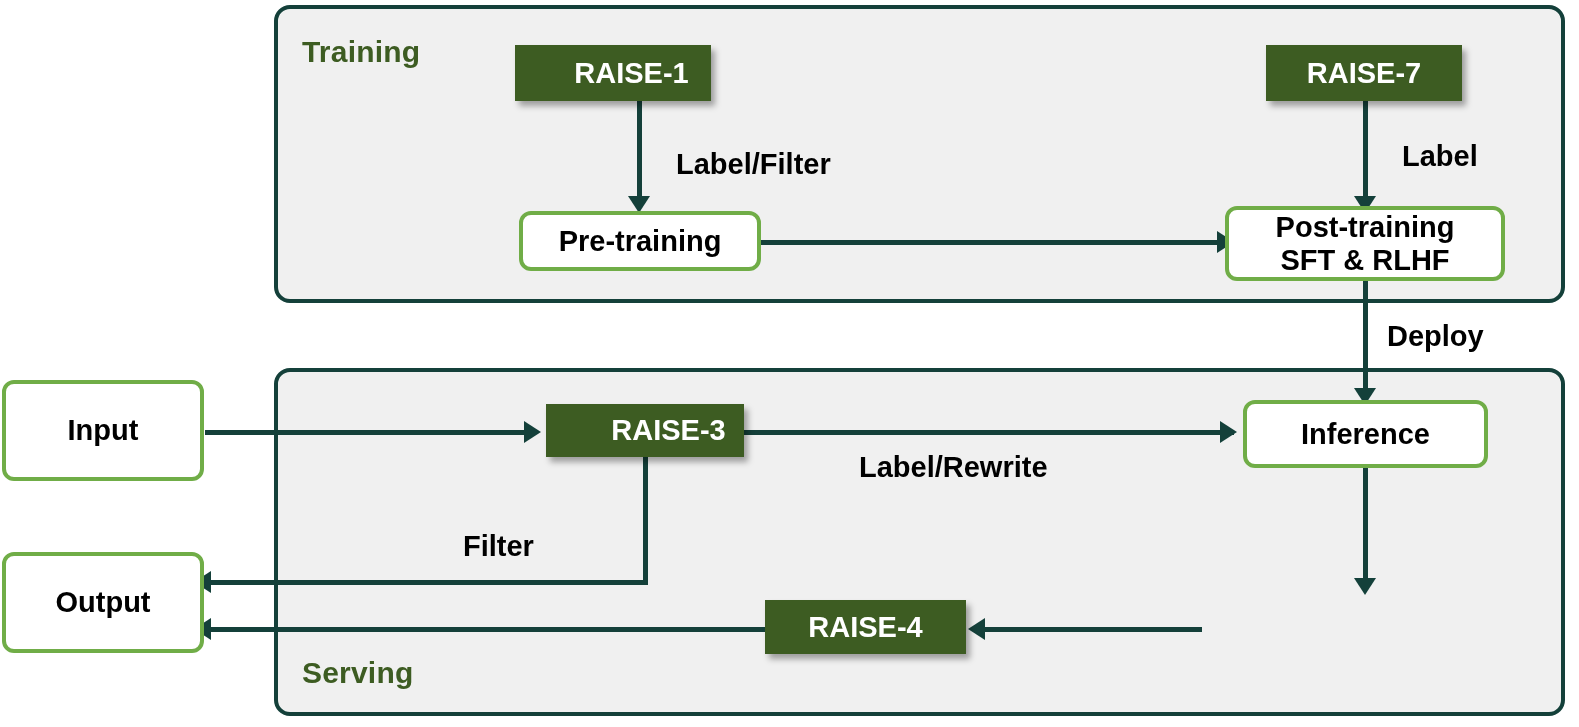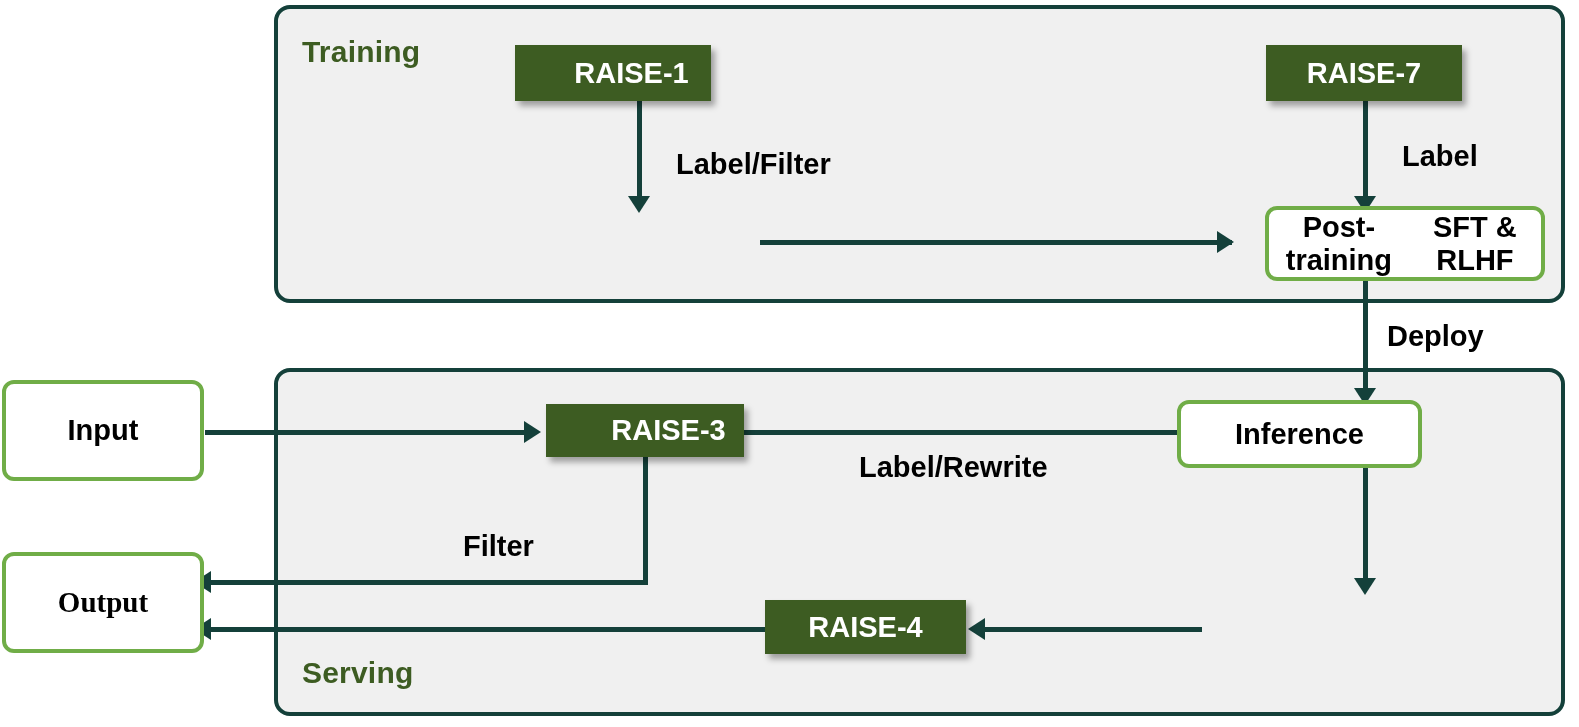--- a/index.html
+++ b/index.html
@@ -155,30 +155,31 @@
   <div class="edge-label" style="left:1387px; top:320px;">Deploy</div>
 
   <div class="edge-label" style="left:859px; top:451px;">Label/Rewrite</div>
 
   <div class="edge-label" style="left:463px; top:530px;">Filter</div>
 
   <div class="node node-dark" style="left:515px; top:45px; width:196px; height:56px;padding-left:37px;">RAISE-1</div>
 
   <div class="node node-dark" style="left:1266px; top:45px; width:196px; height:56px;">RAISE-7</div>
 
+  <div class="node node-light" style="left:519px; top:211px; width:242px; height:60px;">Pre-training</div>
 
-  <div class="node node-light" style="left:1225px; top:206px; width:280px; height:75px; margin-left:40px;">
+  <div class="node node-light" style="left:1225px; top:206px; width:280px; height:75px; flex-direction:column;">
     <span>Post-training</span>
     <span>SFT &amp; RLHF</span>
   </div>
 
   <div class="node node-light" style="left:2px; top:380px; width:202px; height:101px;">Input</div>
 
   <div class="node node-dark" style="left:546px; top:404px; width:198px; height:53px;padding-left:47px;">RAISE-3</div>
 
-  <div class="node node-light" style="left:1177px; top:400px; width:245px; height:68px;">Inference</div>
+  <div class="node node-light" style="left:1243px; top:400px; width:245px; height:68px;">Inference</div>
 
-  <div class="node node-light" style="left:2px; top:552px; width:202px; height:101px;font-family:Liberation Serif, serif;">Output</div>
+  <div class="node node-light" style="left:2px; top:552px; width:202px; height:101px;">Output</div>
 
   <div class="node node-dark" style="left:765px; top:600px; width:201px; height:54px;">RAISE-4</div>
 
 
 </div>
 
 </body></html>

